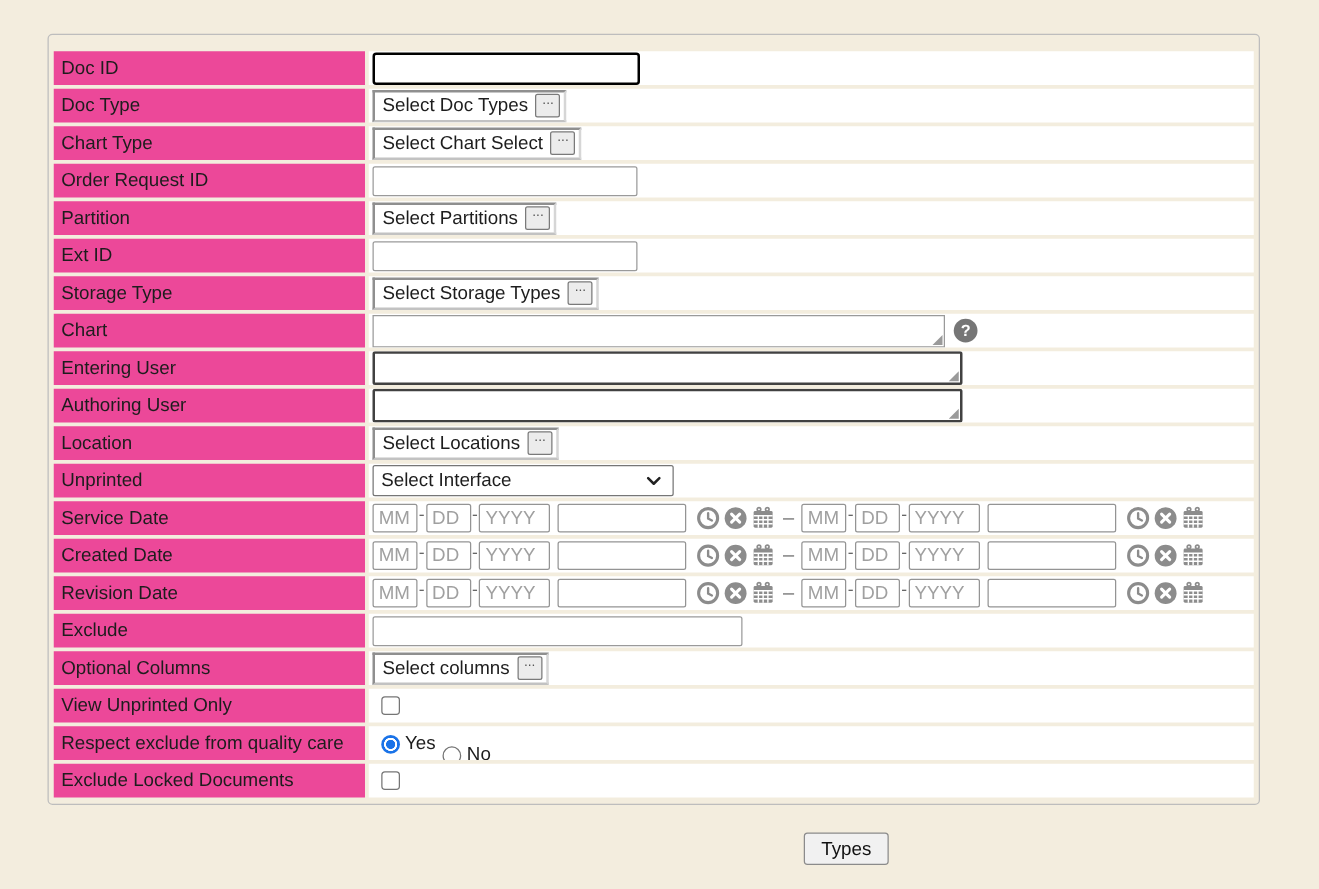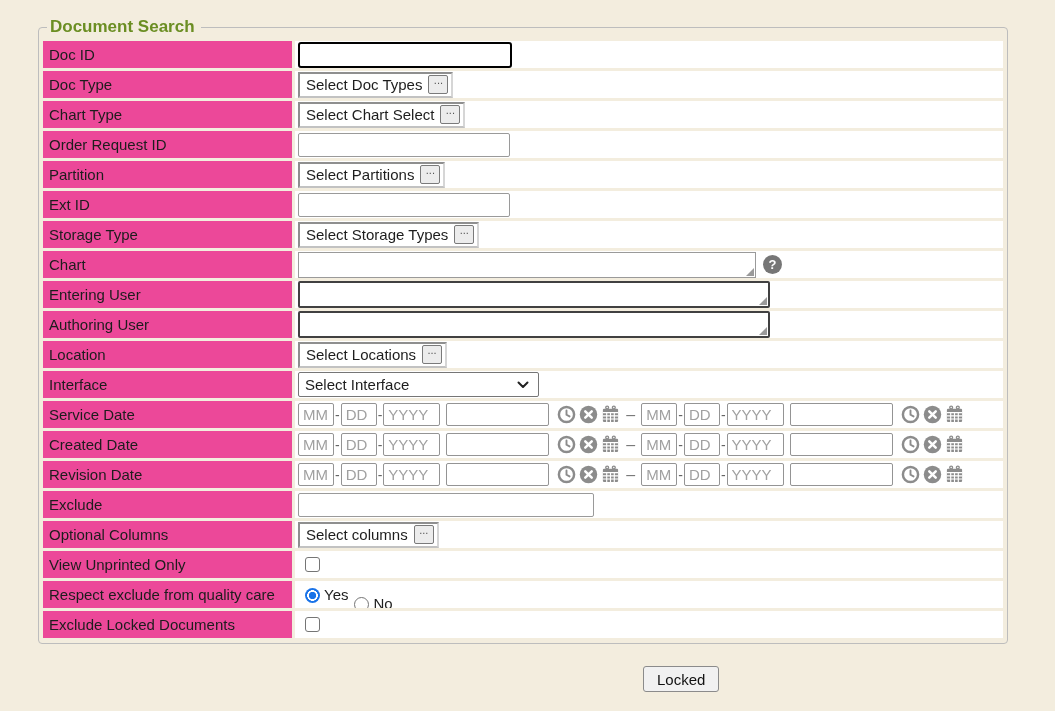--- a/index.html
+++ b/index.html
@@ -93,21 +93,21 @@
     display:inline-flex; align-items:center; justify-content:center;
     margin-left:7px; flex:none;
   }
   .ui-select {
     width:241px; height:25px;
     border:1px solid #767676; border-radius:2px;
     background:#fff;
     display:inline-flex; align-items:center; justify-content:space-between;
     font-size:15px; padding:0 9px 0 6px; cursor:pointer;
   }
-  .date-group { display:inline-flex; align-items:center; }
+  .date-group { display:inline-flex; }
   .di {
     height:23px; border:1px solid #949494; border-radius:2px;
     font-size:15px; padding:0 0 0 4px; outline:none; color:#3a3a3a;
   }
   .di::placeholder { color:#a0a0a0; opacity:1; }
   .di-mm, .di-dd { width:36px; }
   .di-yyyy { width:57px; }
   .di-time { width:103px; margin-left:6px; }
   .dsep { color:#666; font-size:14px; margin:0 1px; }
   .dicon { display:inline-flex; align-items:center; cursor:pointer; flex:none; }
@@ -135,21 +135,20 @@
     height:26px; padding:0 13px;
     background:#f1f1f1;
     border:1px solid #8b8b8b; border-radius:3px;
     font-size:15px; color:#111; cursor:pointer;
   }
 </style>
 </head>
 <body>
 
 <div class="fieldset">
-  <div class="legend">Document Search</div>
   <div class="form-grid">
 
     <div class="row">
       <div class="lcell">Doc ID</div>
       <div class="vcell">
         <input class="input-focused" value="" style="">
       </div>
     </div>
 
     <div class="row">
@@ -238,21 +237,21 @@
       <div class="lcell">Location</div>
       <div class="vcell">
         <span class="select-group">
           <span>Select Locations</span>
           <span class="dots-btn">...</span>
         </span>
       </div>
     </div>
 
     <div class="row">
-      <div class="lcell">Interface</div>
+      <div class="lcell">Unprinted</div>
       <div class="vcell">
         <span class="ui-select">
           <span>Select Interface</span>
           <span style="display:inline-flex;">
             <svg width="12" height="8" viewBox="0 0 12 8">
                 <path d="M1.5 1.5 L6 6 L10.5 1.5" stroke="#222" stroke-width="2" fill="none" stroke-linecap="round" stroke-linejoin="round"></path>
               </svg>
           </span>
         </span>
       </div>
@@ -501,14 +500,14 @@
       <div class="lcell">Exclude Locked Documents</div>
       <div class="vcell">
         <span class="checkbox"></span>
       </div>
     </div>
 
   </div>
 </div>
 
 <div class="actions">
-  <button class="search-btn">Locked</button>
+  <button class="search-btn">Types</button>
 </div>
 
 </body></html>

